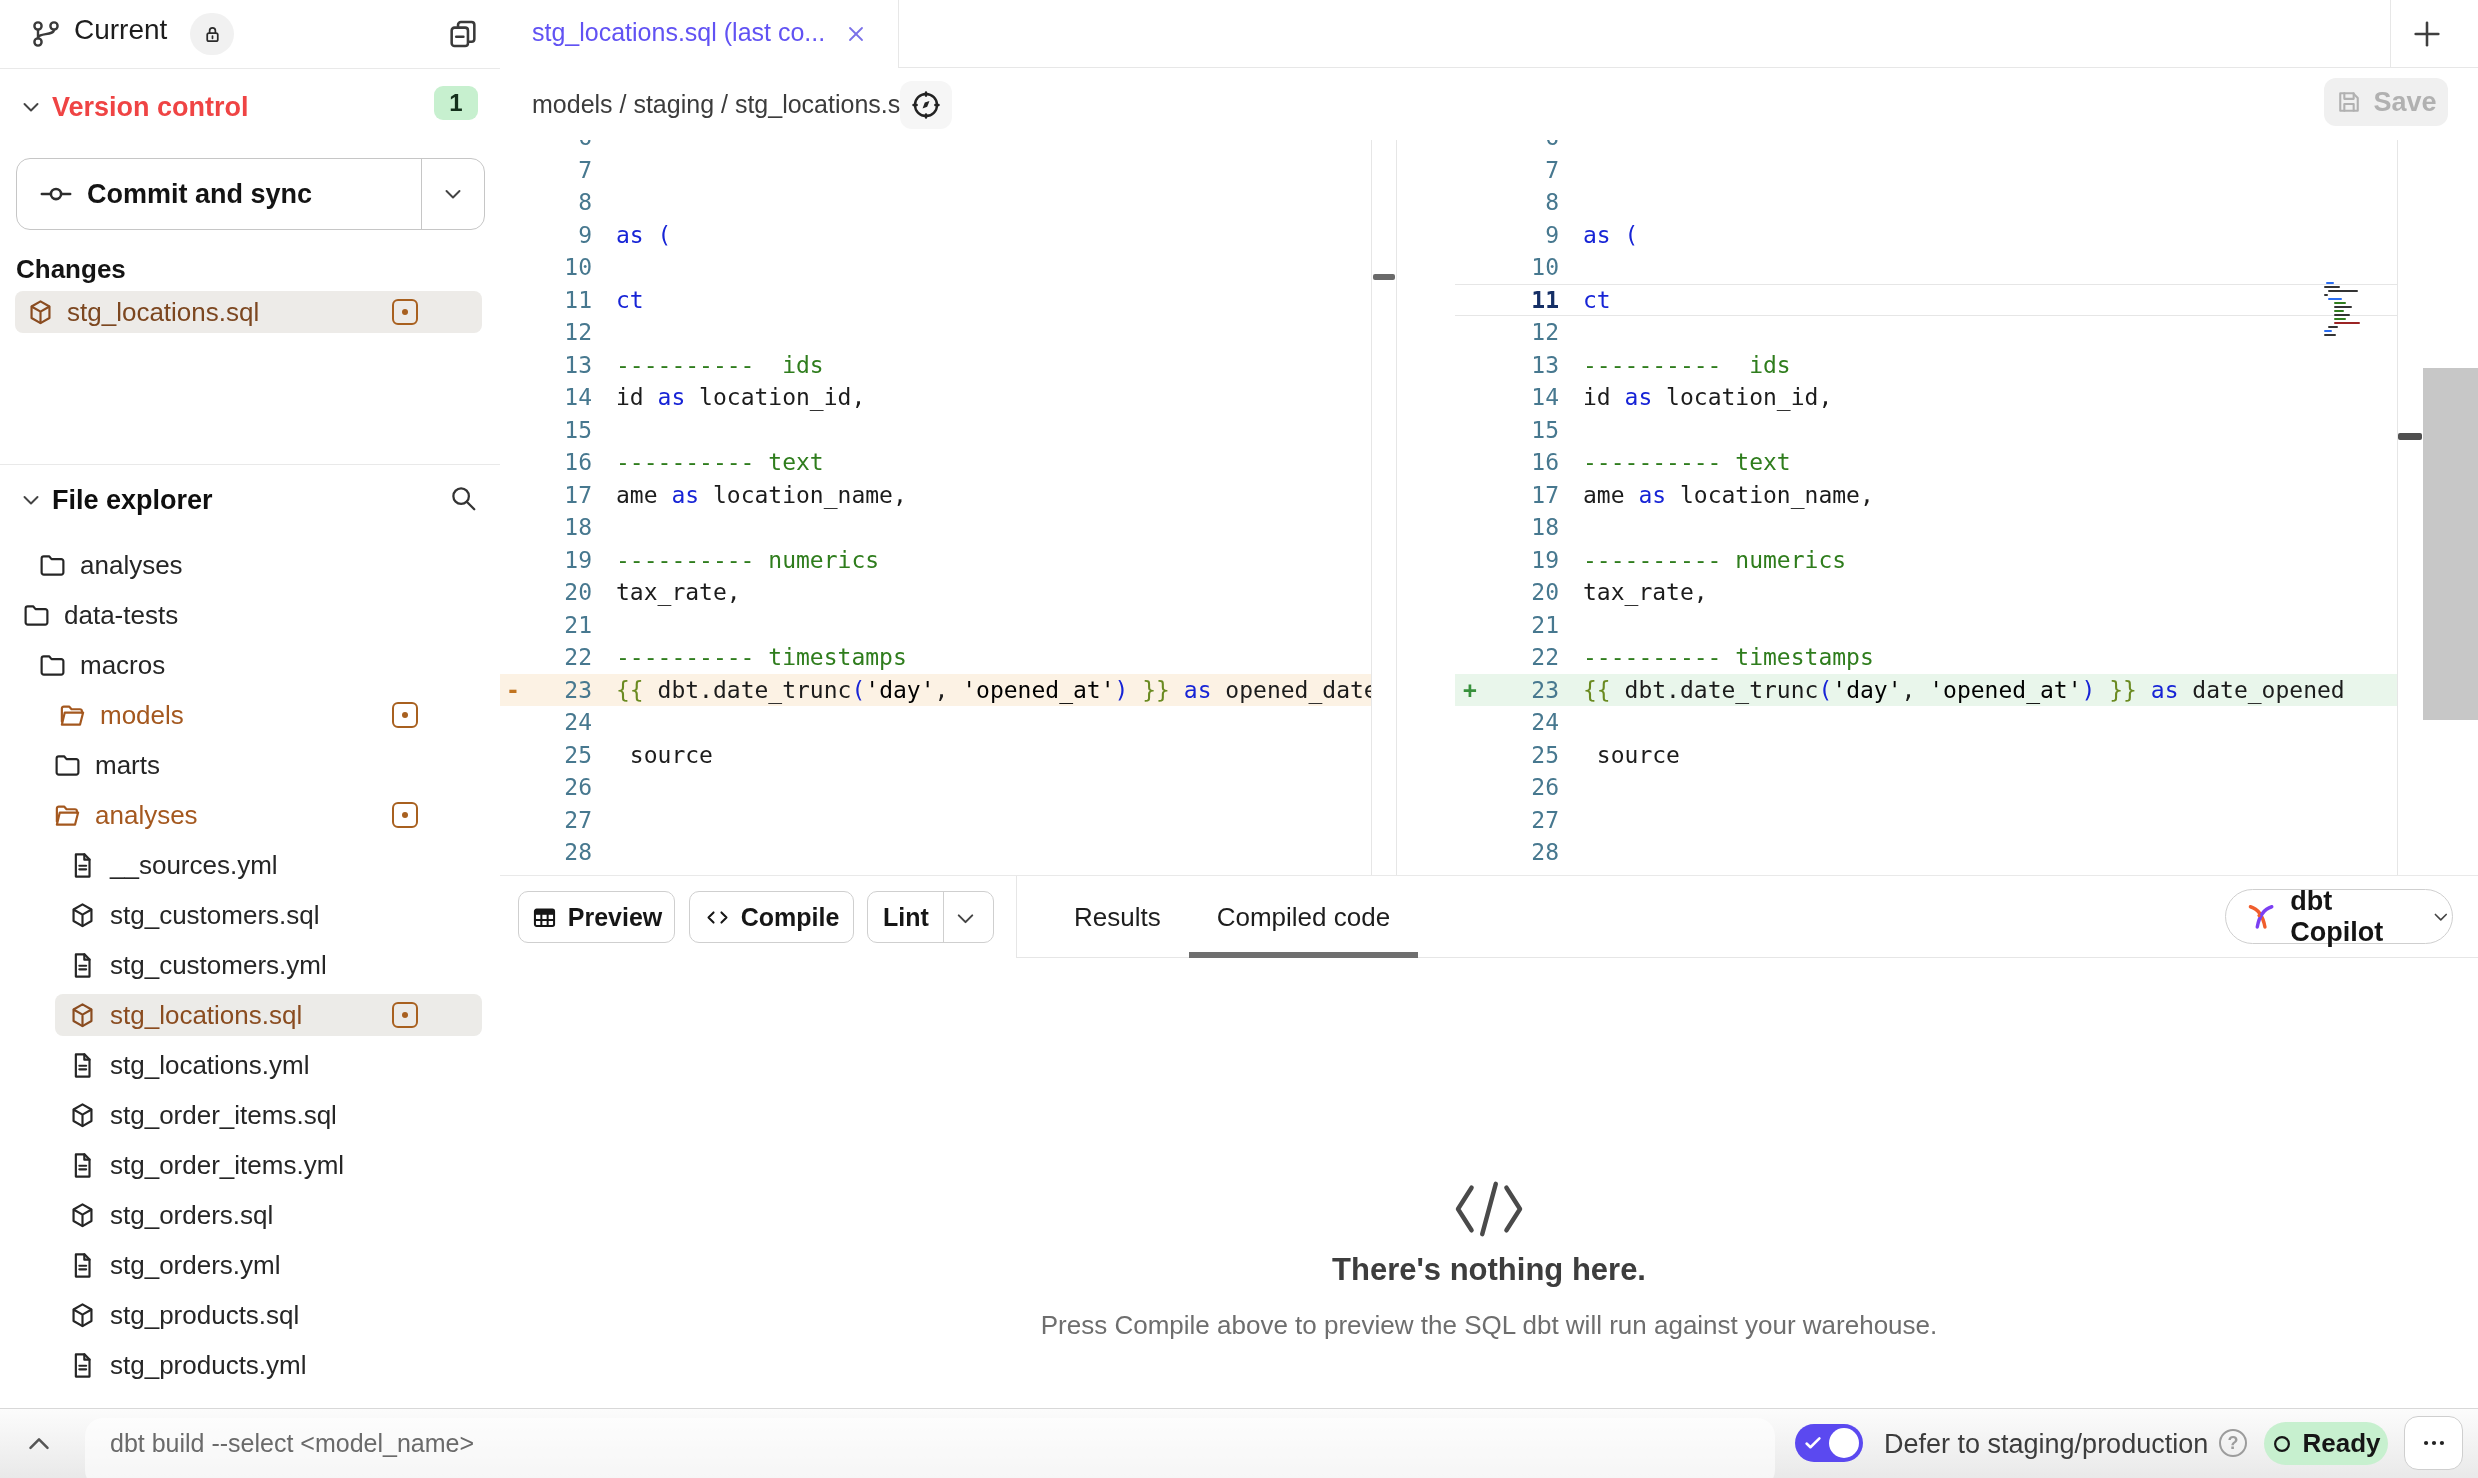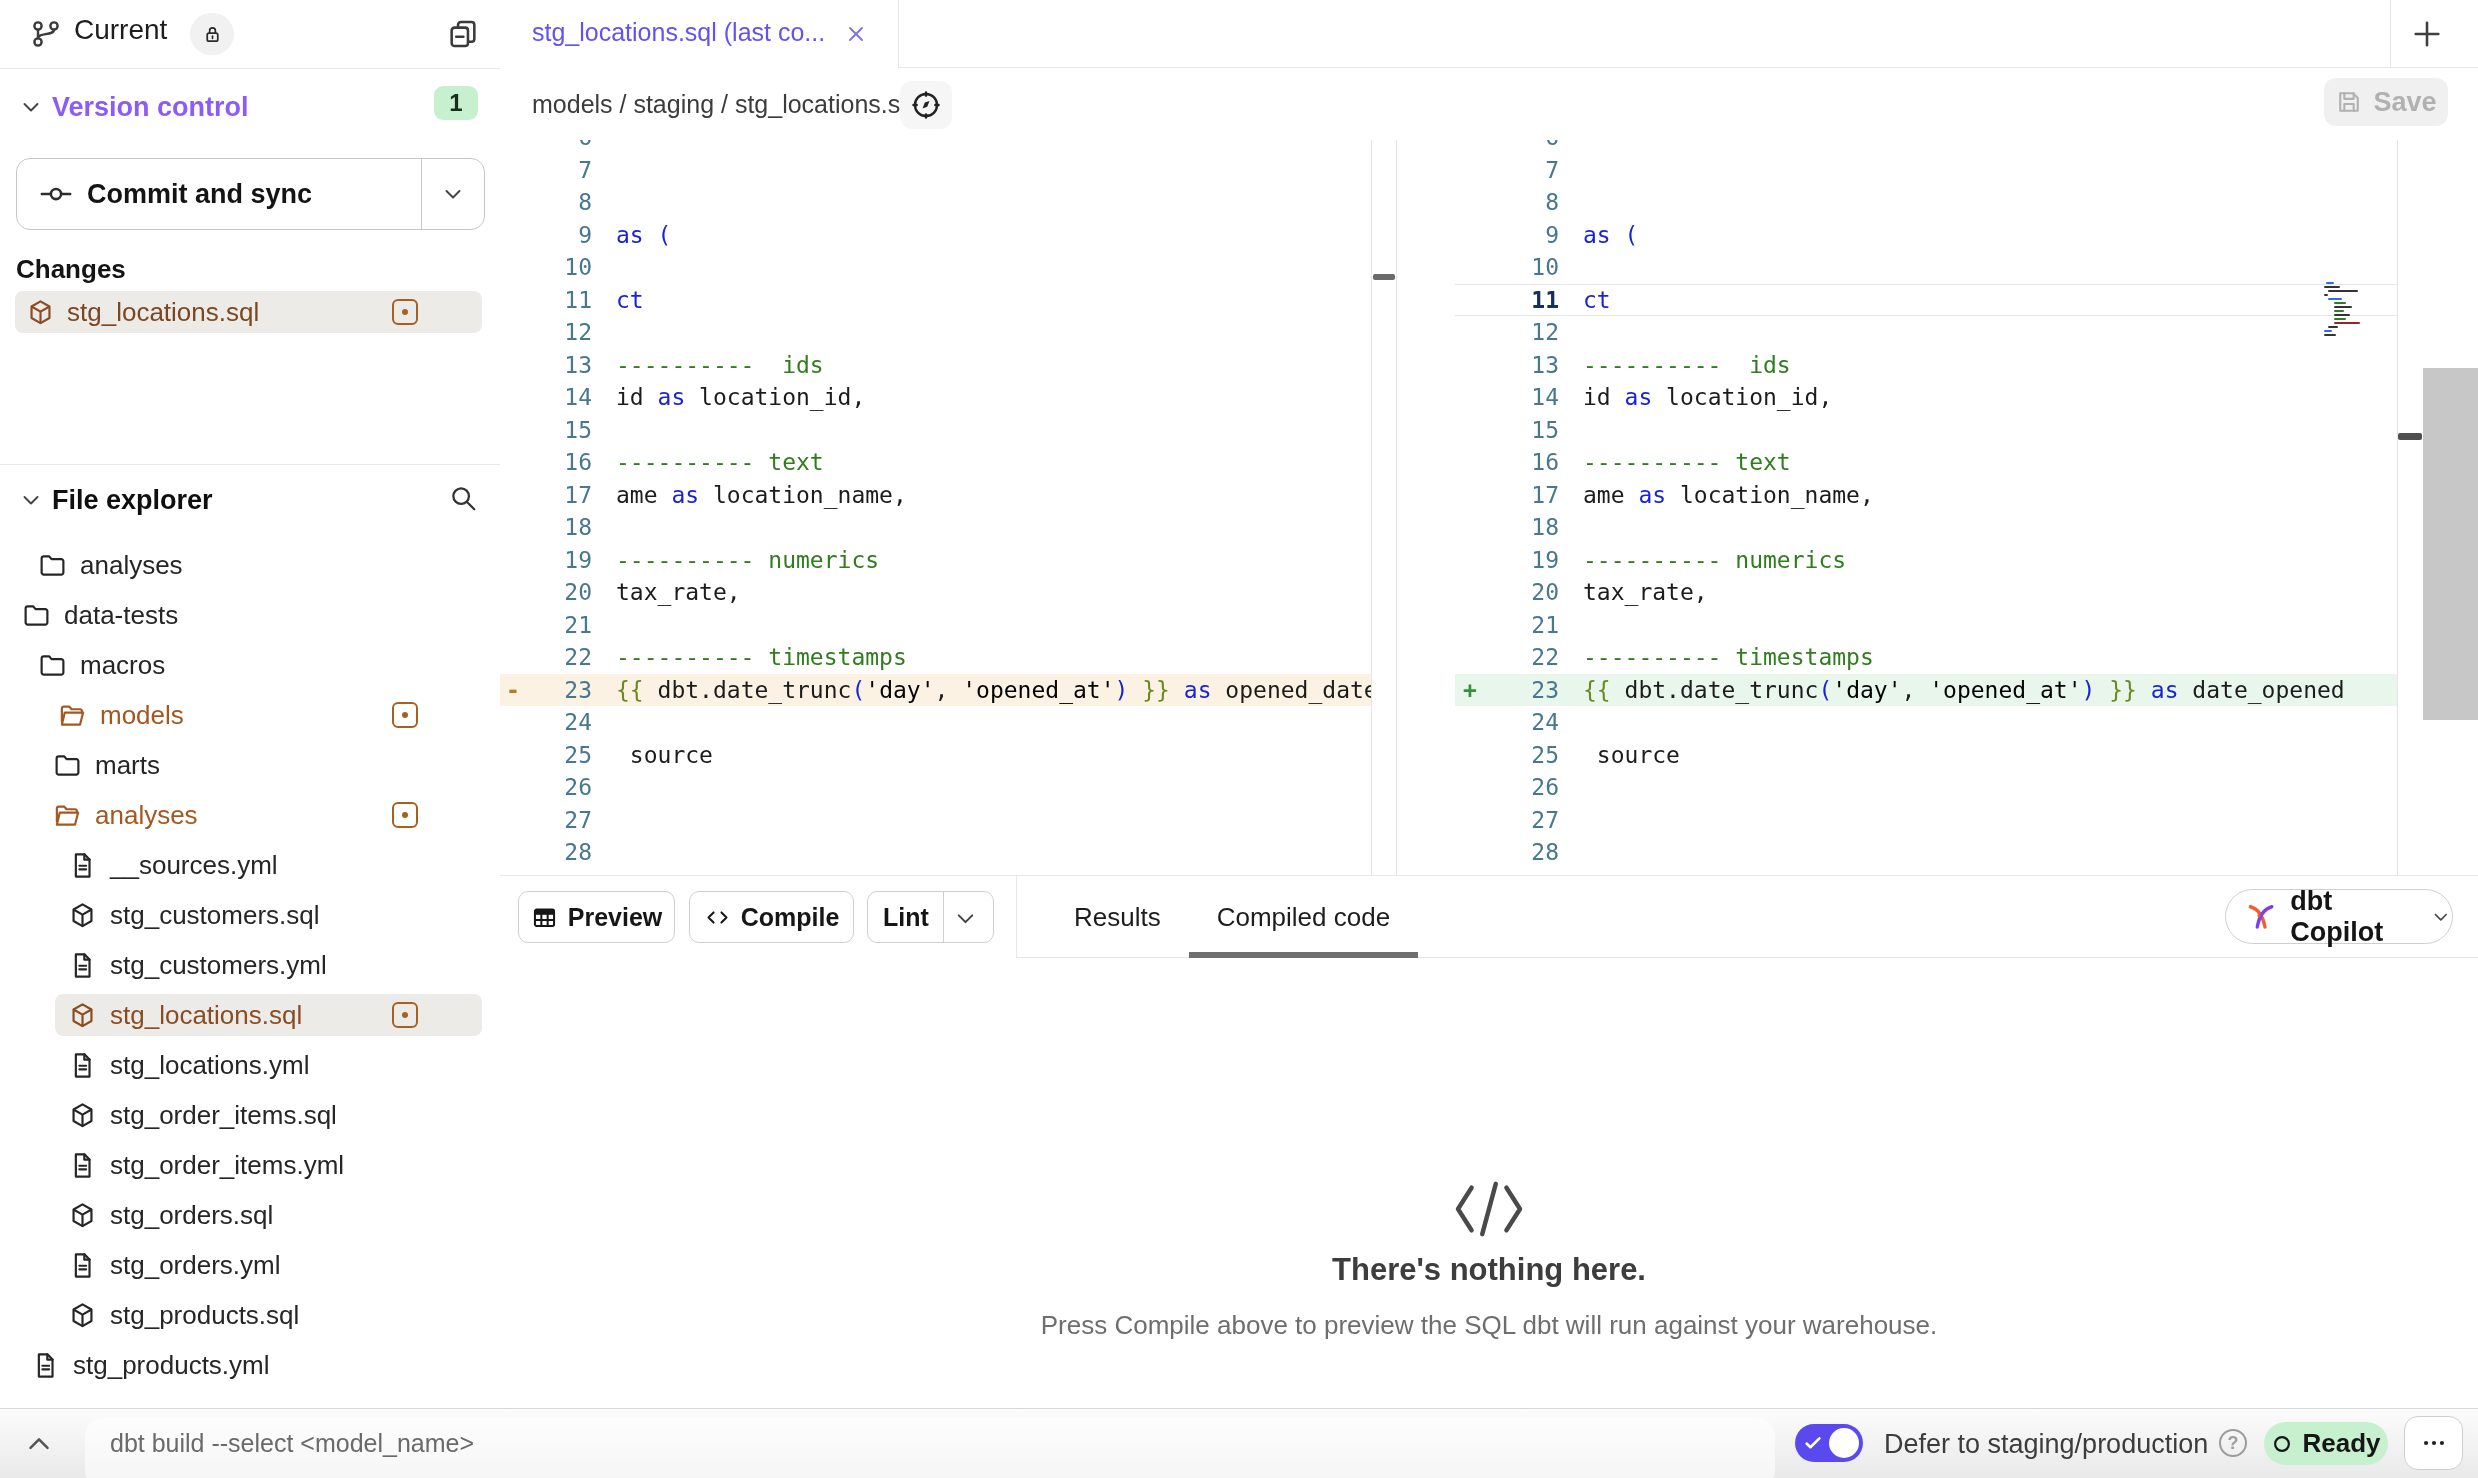--- a/index.html
+++ b/index.html
@@ -10,21 +10,21 @@
   
   .sidebar{position:absolute;left:0;top:0;width:500px;height:1408px;border-right:1px solid #e5e5e5;background:#fff;}
   .sb-header{position:absolute;left:0;top:0;width:100%;height:68px;border-bottom:1px solid #e9e9e9;}
   .sb-branch-icon{position:absolute;left:30px;top:18px;width:32px;height:32px;color:#3a3a3a;}
   .sb-branch-label{position:absolute;left:74px;top:14px;font-size:28px;color:#1d1d1d;}
   .lock-badge{position:absolute;left:190px;top:13px;width:44px;height:42px;border-radius:21px;background:#f1f1f1;display:flex;align-items:center;justify-content:center;}
   .lock-badge svg{width:23px;height:23px;color:#2b2b2b;}
   .sb-copy{position:absolute;right:20px;top:17px;width:34px;height:34px;color:#3a3a3a;}
 
   .vc-chev{position:absolute;left:18px;top:94px;width:26px;height:26px;color:#444;}
-  .vc-title{position:absolute;left:52px;top:92px;font-size:27px;font-weight:bold;color:#8b5cf6;}
+  .vc-title{position:absolute;left:52px;top:92px;font-size:27px;font-weight:bold;color:#ef4444;}
   .vc-badge{position:absolute;right:22px;top:86px;min-width:32px;height:34px;border-radius:9px;background:#c7f0cf;color:#14301c;font-size:24px;font-weight:bold;display:flex;align-items:center;justify-content:center;padding:0 6px;}
   .commit-btn{position:absolute;left:16px;top:158px;width:467px;height:70px;border:1.5px solid #c6c6c6;border-radius:14px;background:#fff;display:flex;align-items:center;}
   .commit-icon{width:34px;height:34px;margin-left:22px;color:#2d2d2d;}
   .commit-label{margin-left:14px;font-size:27px;font-weight:bold;color:#141414;}
   .commit-split{position:absolute;right:0;top:0;width:62px;height:100%;border-left:1.5px solid #c6c6c6;display:flex;align-items:center;justify-content:center;color:#444;}
   .commit-split svg{width:26px;height:26px;}
   .changes-label{position:absolute;left:16px;top:254px;font-size:26px;font-weight:bold;color:#141414;}
   .change-row{position:absolute;left:15px;top:291px;width:467px;height:42px;background:#edebe8;border-radius:8px;display:flex;align-items:center;}
   .change-row .ci{width:29px;height:29px;margin-left:11px;color:#8a4c20;}
   .change-row .cl{margin-left:12px;font-size:26px;color:#7c4720;}
@@ -365,21 +365,21 @@
         </div>
         <div class="fe-row file" style="padding-left: 68px;">
           <span class="fi">
             <svg viewBox="0 0 24 24" width="100%" height="100%" fill="none" stroke="currentColor" stroke-width="1.8" stroke-linecap="round" stroke-linejoin="round">
               <path d="M12 2.8l7.4 4.2v9.6L12 20.8l-7.4-4.2V7z"></path>
               <path d="M4.9 7.2L12 11.3l7.1-4.1M12 11.3v9.2"></path>
             </svg>
           </span>
           <span class="fl">stg_products.sql</span>
         </div>
-        <div class="fe-row file" style="padding-left: 31px;">
+        <div class="fe-row file" style="padding-left: 68px;">
           <span class="fi">
             <svg viewBox="0 0 24 24" width="100%" height="100%" fill="none" stroke="currentColor" stroke-width="1.8" stroke-linecap="round" stroke-linejoin="round">
               <path d="M6.5 2.8h7.3l4 4.2v14.2H6.5z"></path>
               <path d="M13.5 2.8v4.4h4.3"></path>
               <line x1="9.4" y1="12.2" x2="15" y2="12.2"></line>
               <line x1="9.4" y1="15.2" x2="15" y2="15.2"></line>
             </svg>
           </span>
           <span class="fl">stg_products.yml</span>
         </div>

